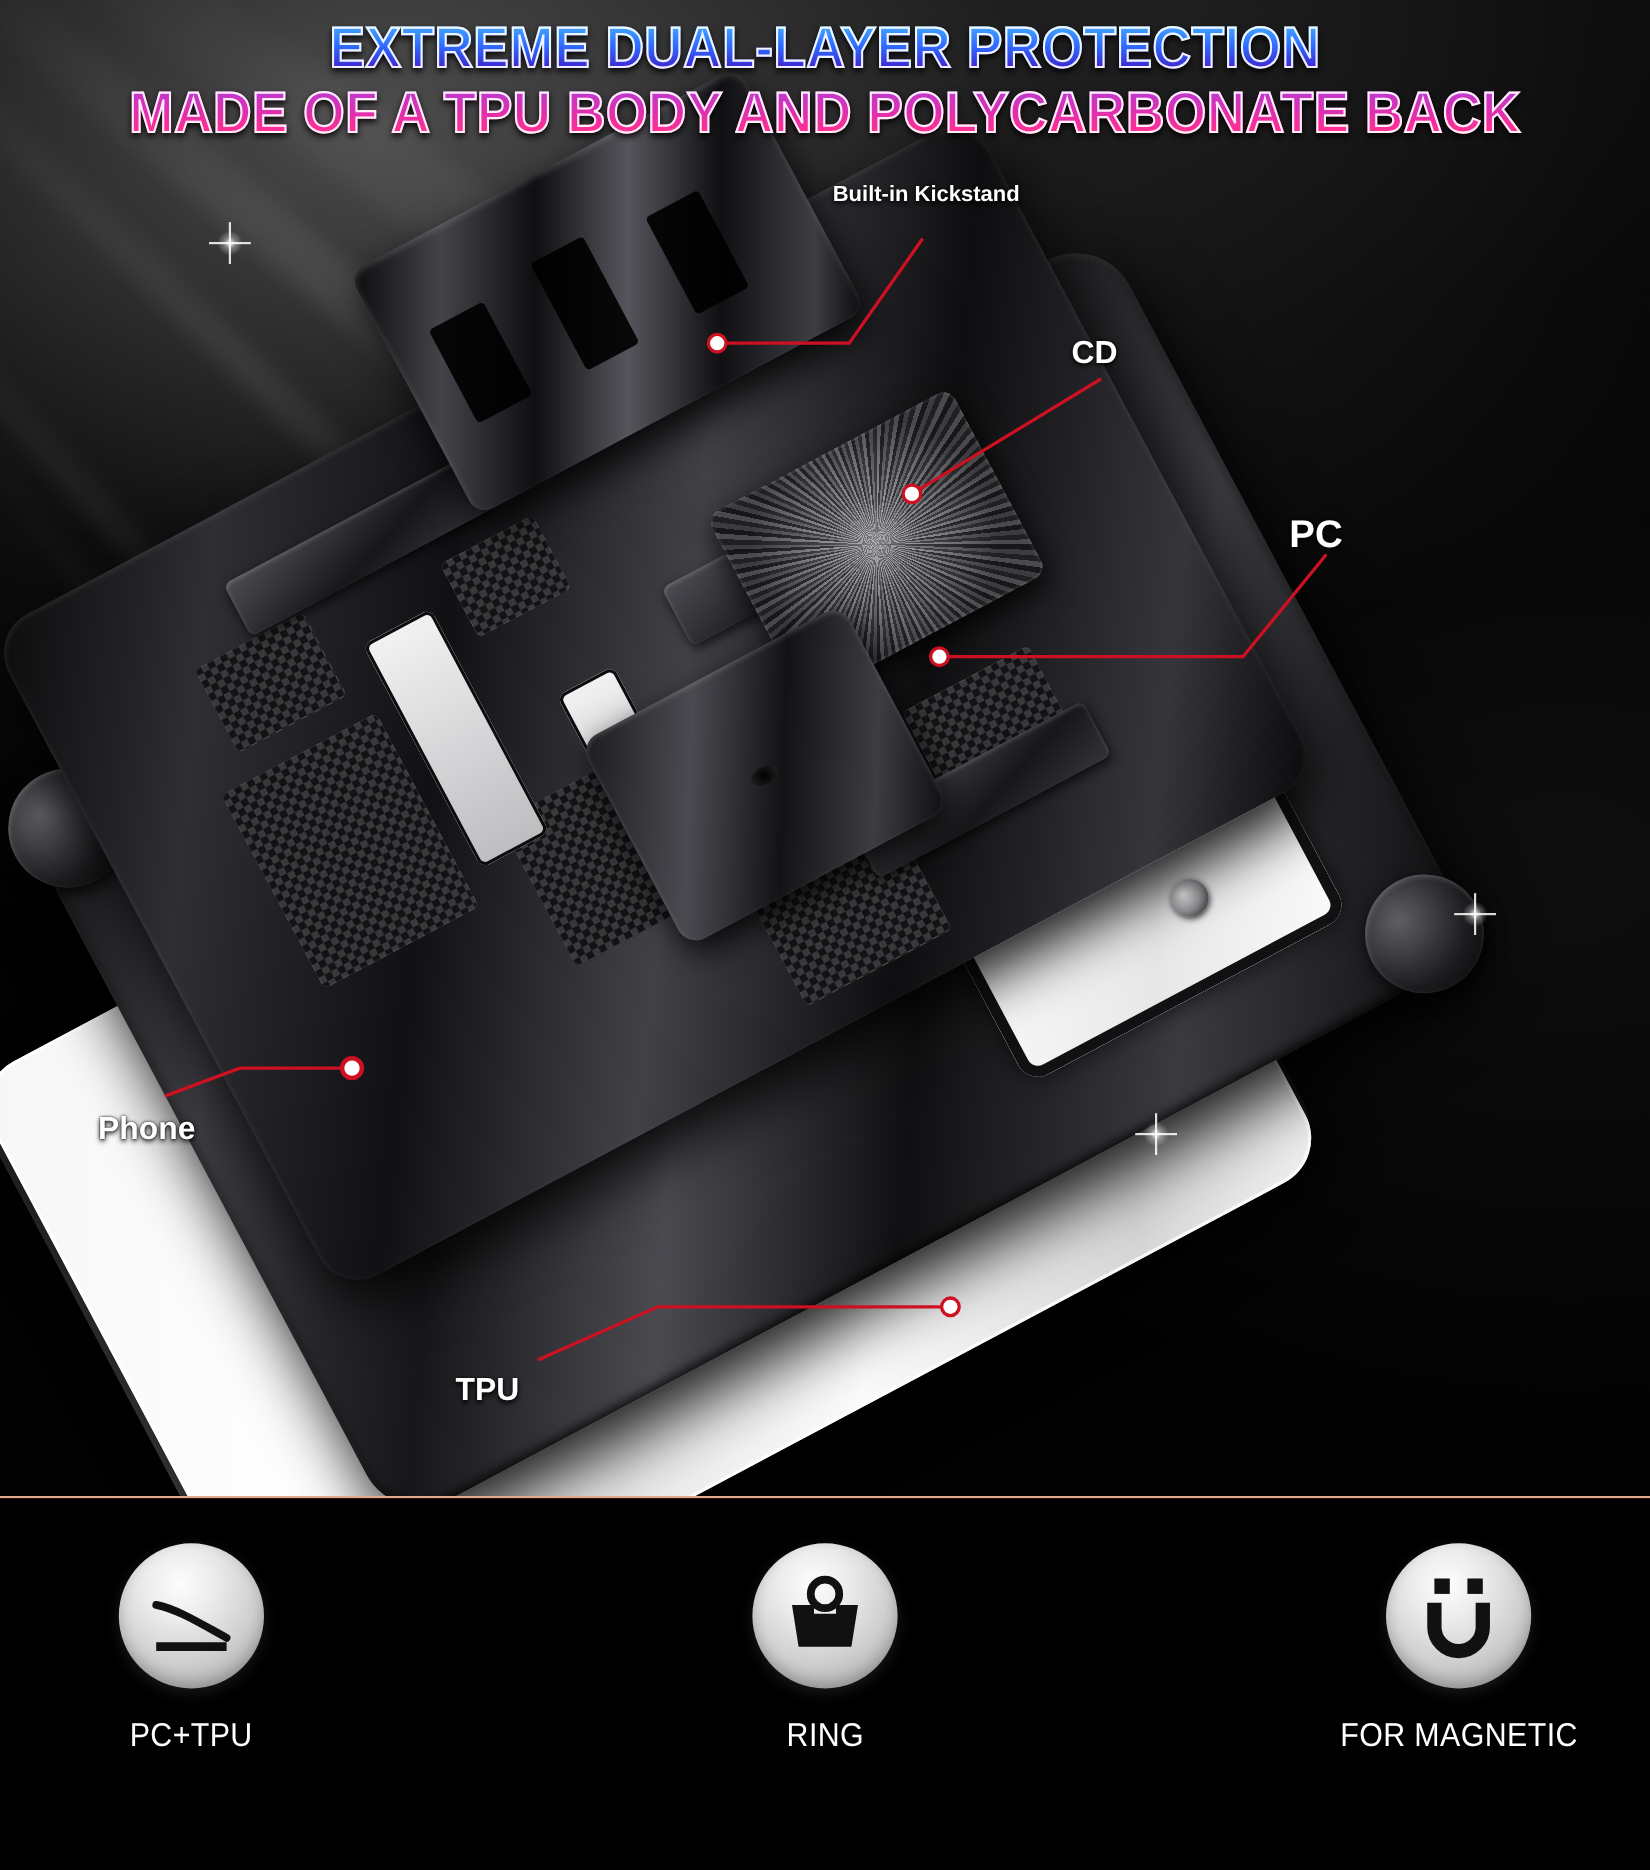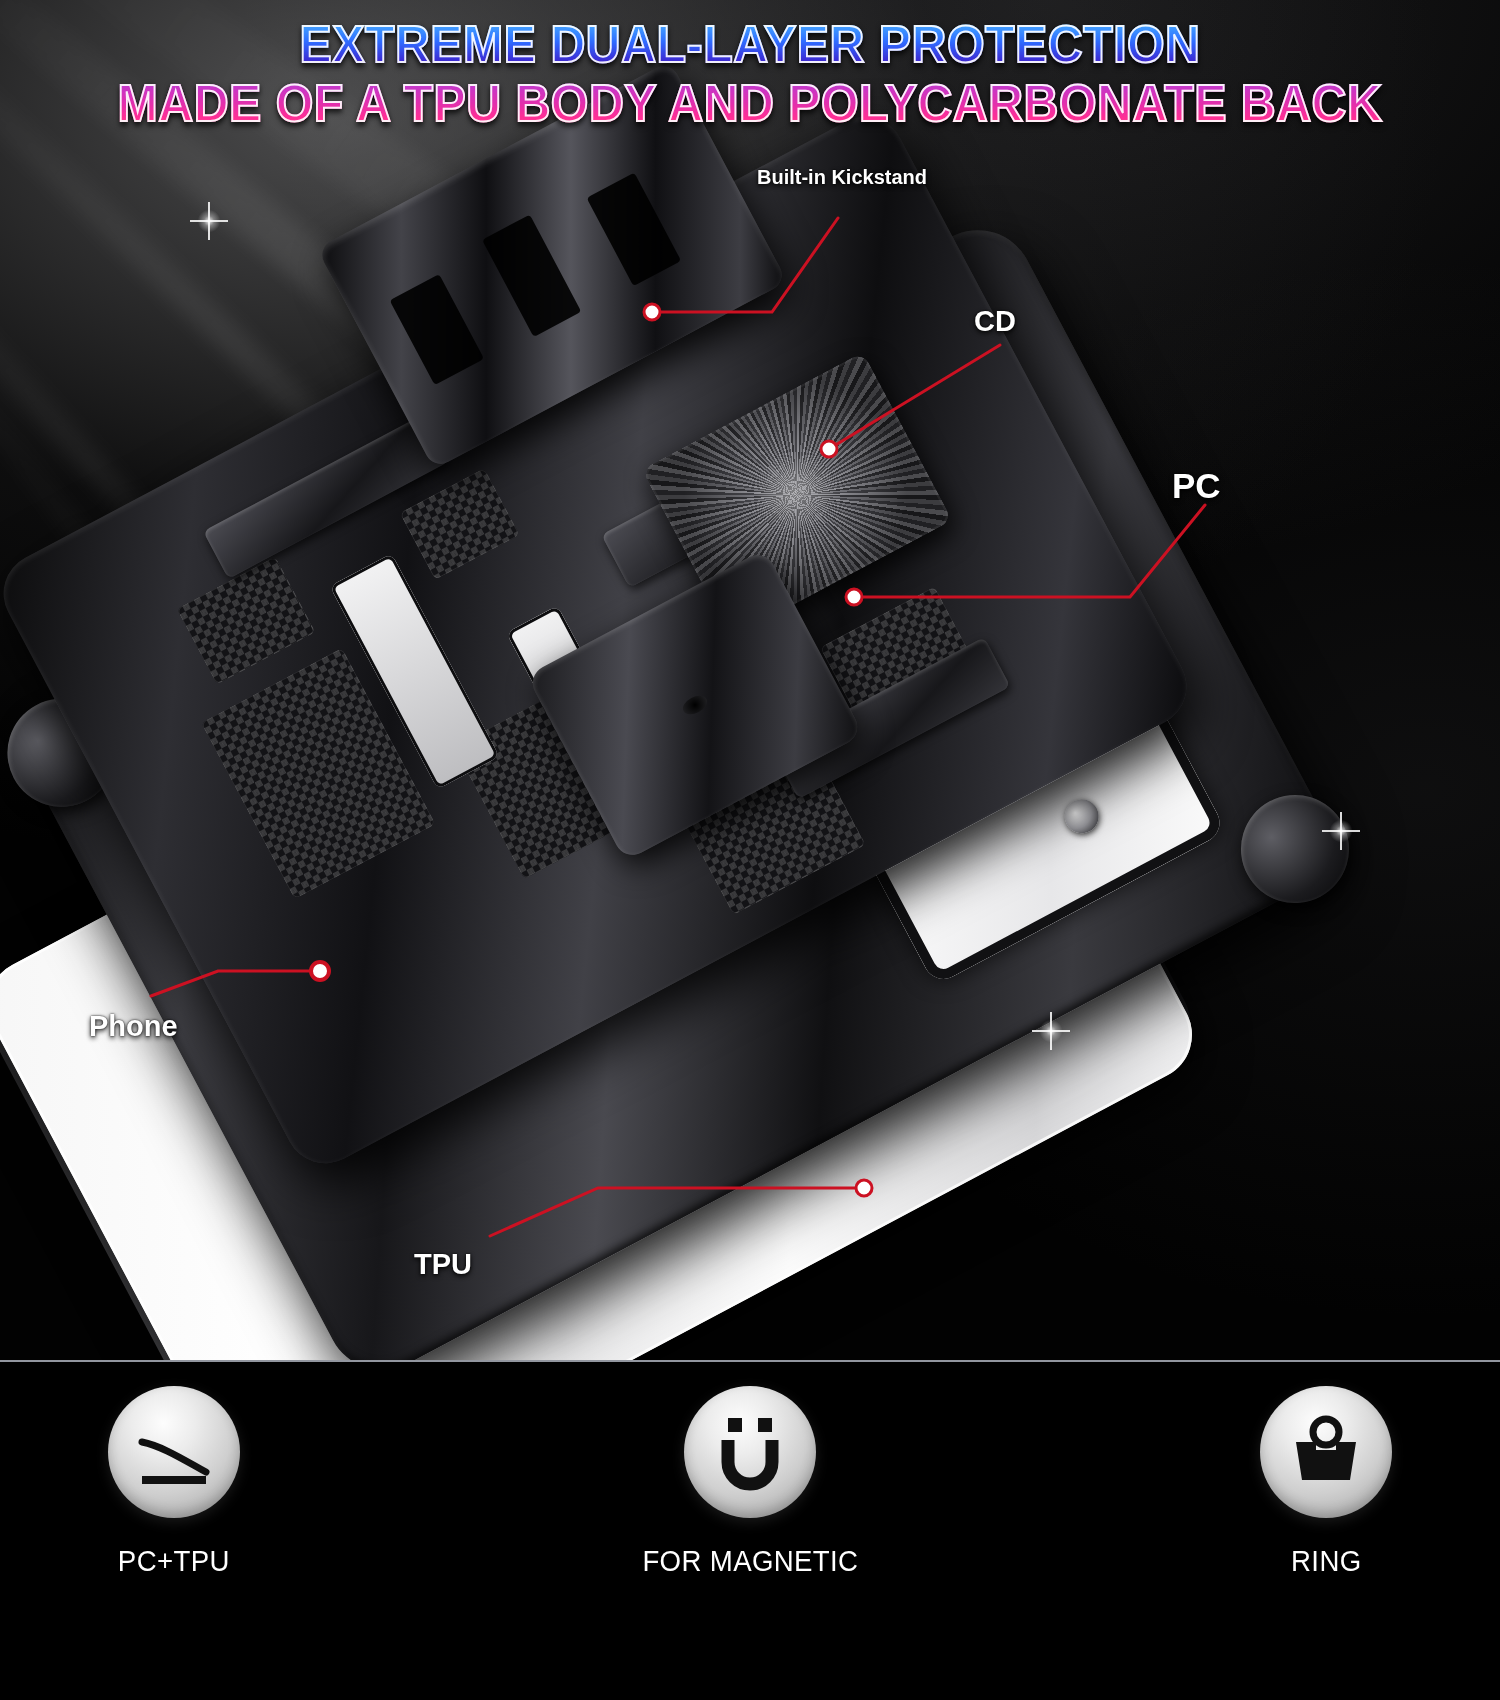--- a/index.html
+++ b/index.html
@@ -1,20 +1,20 @@
 <!DOCTYPE html>
 <html><head>
 <meta charset="utf-8">
 <style>
   html,body{margin:0;padding:0;background:#000;}
   body{
     width:1500px;height:1700px;overflow:hidden;position:relative;
     font-family:"Liberation Sans","DejaVu Sans",sans-serif;
   }
-  .stage{position:absolute;inset:0;width:1500px;height:1700px;background:#0f172a;overflow:hidden;}
+  .stage{position:absolute;inset:0;width:1500px;height:1700px;background:#c2410c;overflow:hidden;}
 
   
   .scene{position:absolute;left:0;top:0;width:1500px;height:1360px;overflow:hidden;background:#050505;}
   .scene-base{position:absolute;inset:0;
     background:
       radial-gradient(120% 90% at 22% 8%, rgba(150,150,152,.50) 0%, rgba(60,60,62,.20) 34%, rgba(0,0,0,0) 62%),
       radial-gradient(90% 70% at 70% 0%, rgba(90,90,95,.28) 0%, rgba(0,0,0,0) 60%),
       radial-gradient(70% 60% at 95% 58%, rgba(70,70,74,.18) 0%, rgba(0,0,0,0) 65%),
       #020202;}
   
@@ -127,21 +127,21 @@
   .spark:after{top:50%;left:-6px;height:2px;width:38px;margin-top:-1px;filter:blur(.6px);}
 
   
   .callout-label{position:absolute;color:#fff;font-weight:700;white-space:nowrap;
     text-shadow:0 2px 5px rgba(0,0,0,.95),0 0 2px rgba(0,0,0,.9);z-index:60;}
   svg.leaders{position:absolute;left:0;top:0;width:1500px;height:1360px;z-index:55;pointer-events:none;}
 
   
   .divider{position:absolute;left:0;top:1360px;width:1500px;height:2px;background:rgba(255,255,255,.55);z-index:30;}
   .features{position:absolute;left:0;top:1362px;width:1500px;height:338px;background:#000;
-    display:flex;align-items:flex-start;justify-content:space-between;padding:0 58px;box-sizing:border-box;z-index:30;}
+    display:flex;align-items:flex-start;justify-content:space-between;padding:17px 58px;box-sizing:border-box;z-index:30;}
   .feature{width:232px;display:flex;flex-direction:column;align-items:center;padding-top:24px;}
   .f-circle{width:132px;height:132px;border-radius:50%;
     background:radial-gradient(circle at 42% 28%,#fdfdfd 0%,#ececec 26%,#cfcfcf 58%,#b4b4b4 80%,#9c9c9c 100%);
     box-shadow:0 4px 14px rgba(255,255,255,.10), inset 0 -5px 12px rgba(0,0,0,.20);
     display:flex;align-items:center;justify-content:center;}
   .f-label{margin-top:26px;color:#fff;font-size:30px;letter-spacing:.4px;white-space:nowrap;
     font-family:"Liberation Sans","DejaVu Sans",sans-serif;transform:scaleX(.92);}
 </style>
 </head>
 <body>
@@ -246,34 +246,34 @@
           <path d="M14 36 C34 40 56 54 78 66" stroke="#111" stroke-width="7" fill="none" stroke-linecap="round"></path>
           <line x1="14" y1="74" x2="78" y2="74" stroke="#111" stroke-width="8" stroke-linecap="butt"></line>
         </svg>
       </div>
       <div class="f-label">PC+TPU</div>
     </div>
 
     <div class="feature">
       <div class="f-circle">
         <svg width="92" height="92" viewBox="0 0 92 92">
+          <circle cx="46" cy="26" r="13" stroke="#111" stroke-width="7" fill="none"></circle>
+          <path d="M16 36 L36 36 L36 44 L56 44 L56 36 L76 36 L70 74 L22 74 Z" fill="#111"></path>
+        </svg>
+      </div>
+      <div class="f-label">RING</div>
+    </div>
+
+    <div class="feature">
+      <div class="f-circle">
+        <svg width="92" height="92" viewBox="0 0 92 92">
           <rect x="24" y="12" width="14" height="14" fill="#111"></rect>
           <rect x="54" y="12" width="14" height="14" fill="#111"></rect>
           <path d="M24 34 L24 56 A22 22 0 0 0 68 56 L68 34" stroke="#111" stroke-width="13" fill="none"></path>
         </svg>
       </div>
       <div class="f-label">FOR MAGNETIC</div>
     </div>
 
-    <div class="feature">
-      <div class="f-circle">
-        <svg width="92" height="92" viewBox="0 0 92 92">
-          <circle cx="46" cy="26" r="13" stroke="#111" stroke-width="7" fill="none"></circle>
-          <path d="M16 36 L36 36 L36 44 L56 44 L56 36 L76 36 L70 74 L22 74 Z" fill="#111"></path>
-        </svg>
-      </div>
-      <div class="f-label">RING</div>
-    </div>
-
 
 
   </div>
 </div>
 
 </body></html>

